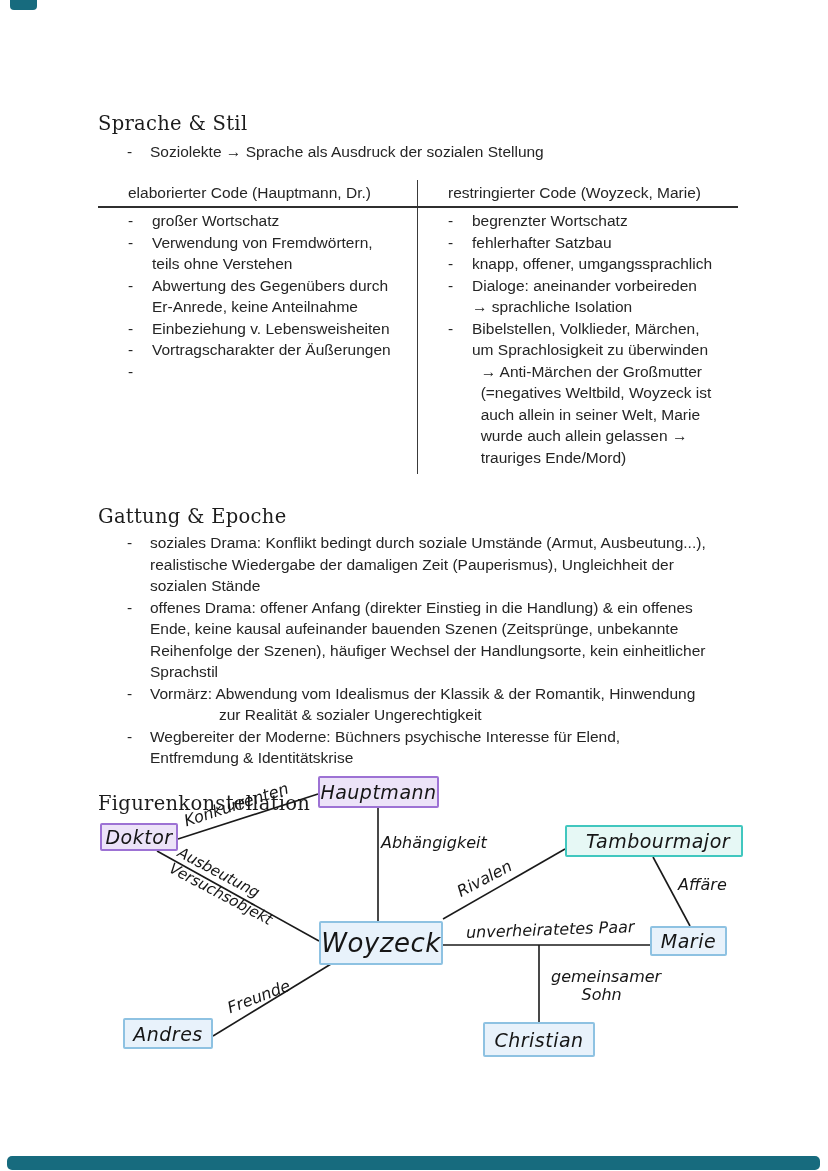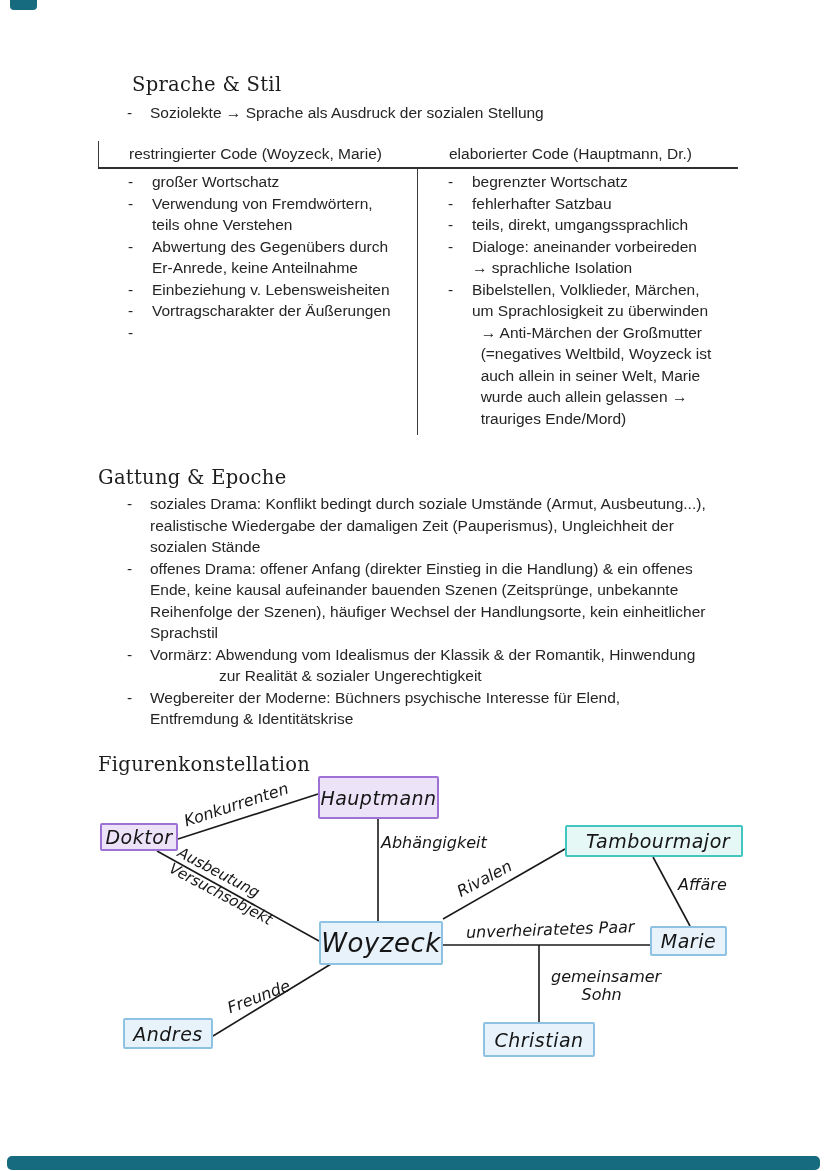--- a/index.html
+++ b/index.html
@@ -5,21 +5,21 @@
   html,body{margin:0;padding:0;background:#ffffff;}
   .page{position:relative;width:828px;height:1171px;background:#ffffff;overflow:hidden;
         font-family:"Liberation Sans",sans-serif;color:#262626;}
   
   .bar-top{position:absolute;left:10px;top:0;width:27px;height:10px;background:#176b7e;border-radius:0 0 4px 4px;}
   .bar-bottom{position:absolute;left:7px;top:1156px;width:813px;height:14px;background:#176b7e;border-radius:5px;}
 
   .content{margin-left:98px;margin-right:80px;}
   .heading{font-family:"DejaVu Serif",serif;font-size:19.5px;line-height:25px;color:#1c1c1c;
            font-weight:500;letter-spacing:0.3px;}
-  .h-sprache{padding-top:72px;margin-left:34px;}
+  .h-sprache{padding-top:111px;}
   .h-gattung{margin-top:30px;}
   .h-figuren{margin-top:22px;}
 
   .body-text{font-size:15.5px;line-height:21.5px;color:#252525;}
   .bullet{display:flex;align-items:flex-start;}
   .dash{flex:none;width:23px;margin-left:29px;}
   .btext{flex:1;white-space:pre-wrap;}
   .intro{margin-top:5px;}
 
   
@@ -37,21 +37,21 @@
 
   
   .diagram{position:absolute;left:0;top:770px;width:828px;height:310px;}
   .diagram svg{position:absolute;left:0;top:0;}
   .hand{font-family:"DejaVu Sans",sans-serif;font-style:italic;color:#161616;}
   .node{position:absolute;display:flex;align-items:center;justify-content:center;
         box-sizing:border-box;border-radius:2px;font-size:19px;letter-spacing:0.5px;}
   .node-purple{border:2px solid #9d72d4;background:#ece3f8;}
   .node-teal{border:2px solid #41c7bf;background:#e6f8f5;}
   .node-blue{border:2px solid #8ec2e2;background:#e8f2fb;}
-  .n-hauptmann{left:318px;top:6px;width:121px;height:43px;}
+  .n-hauptmann{left:318px;top:6px;width:121px;height:32px;}
   .n-doktor{left:100px;top:53px;width:78px;height:28px;}
   .n-tambourmajor{left:565px;top:55px;width:178px;height:32px;padding-left:8px;}
   .n-woyzeck{left:319px;top:151px;width:124px;height:44px;font-size:26px;}
   .n-marie{left:650px;top:156px;width:77px;height:30px;}
   .n-andres{left:123px;top:248px;width:90px;height:31px;}
   .n-christian{left:483px;top:252px;width:112px;height:35px;}
   .edge-label{position:absolute;font-size:16px;white-space:pre;line-height:18px;}
   .e-konkurrenten{left:182px;top:26px;transform:rotate(-18deg);}
   .e-abhaengigkeit{left:381px;top:64px;}
   .e-rivalen{left:455px;top:100px;transform:rotate(-28deg);}
@@ -71,22 +71,22 @@
   <div class="content">
 
     <div class="heading h-sprache">Sprache &amp; Stil</div>
     <div class="bullet body-text intro">
       <span class="dash">-</span>
       <span class="btext">Soziolekte → Sprache als Ausdruck der sozialen Stellung</span>
     </div>
 
     <div class="ctable body-text">
       <div class="trow trow-head">
+        <div class="tcell tcell-l thead-text">elaborierter Code (Hauptmann, Dr.)</div>
         <div class="tcell tcell-r thead-text">restringierter Code (Woyzeck, Marie)</div>
-        <div class="tcell tcell-l thead-text">elaborierter Code (Hauptmann, Dr.)</div>
       </div>
       <div class="trow">
         <div class="tcell tcell-l tbody">
           <div class="bullet">
               <span class="dash tb-dash">-</span>
               <span class="btext">großer Wortschatz</span>
             </div>
           <div class="bullet">
               <span class="dash tb-dash">-</span>
               <span class="btext">Verwendung von Fremdwörtern,
@@ -113,21 +113,21 @@
           <div class="bullet">
               <span class="dash tb-dash">-</span>
               <span class="btext">begrenzter Wortschatz</span>
             </div>
           <div class="bullet">
               <span class="dash tb-dash">-</span>
               <span class="btext">fehlerhafter Satzbau</span>
             </div>
           <div class="bullet">
               <span class="dash tb-dash">-</span>
-              <span class="btext">teils, direkt, umgangssprachlich</span>
+              <span class="btext">knapp, offener, umgangssprachlich</span>
             </div>
           <div class="bullet">
               <span class="dash tb-dash">-</span>
               <span class="btext">Dialoge: aneinander vorbeireden
 → sprachliche Isolation</span>
             </div>
           <div class="bullet">
               <span class="dash tb-dash">-</span>
               <span class="btext">Bibelstellen, Volklieder, Märchen,
 um Sprachlosigkeit zu überwinden

